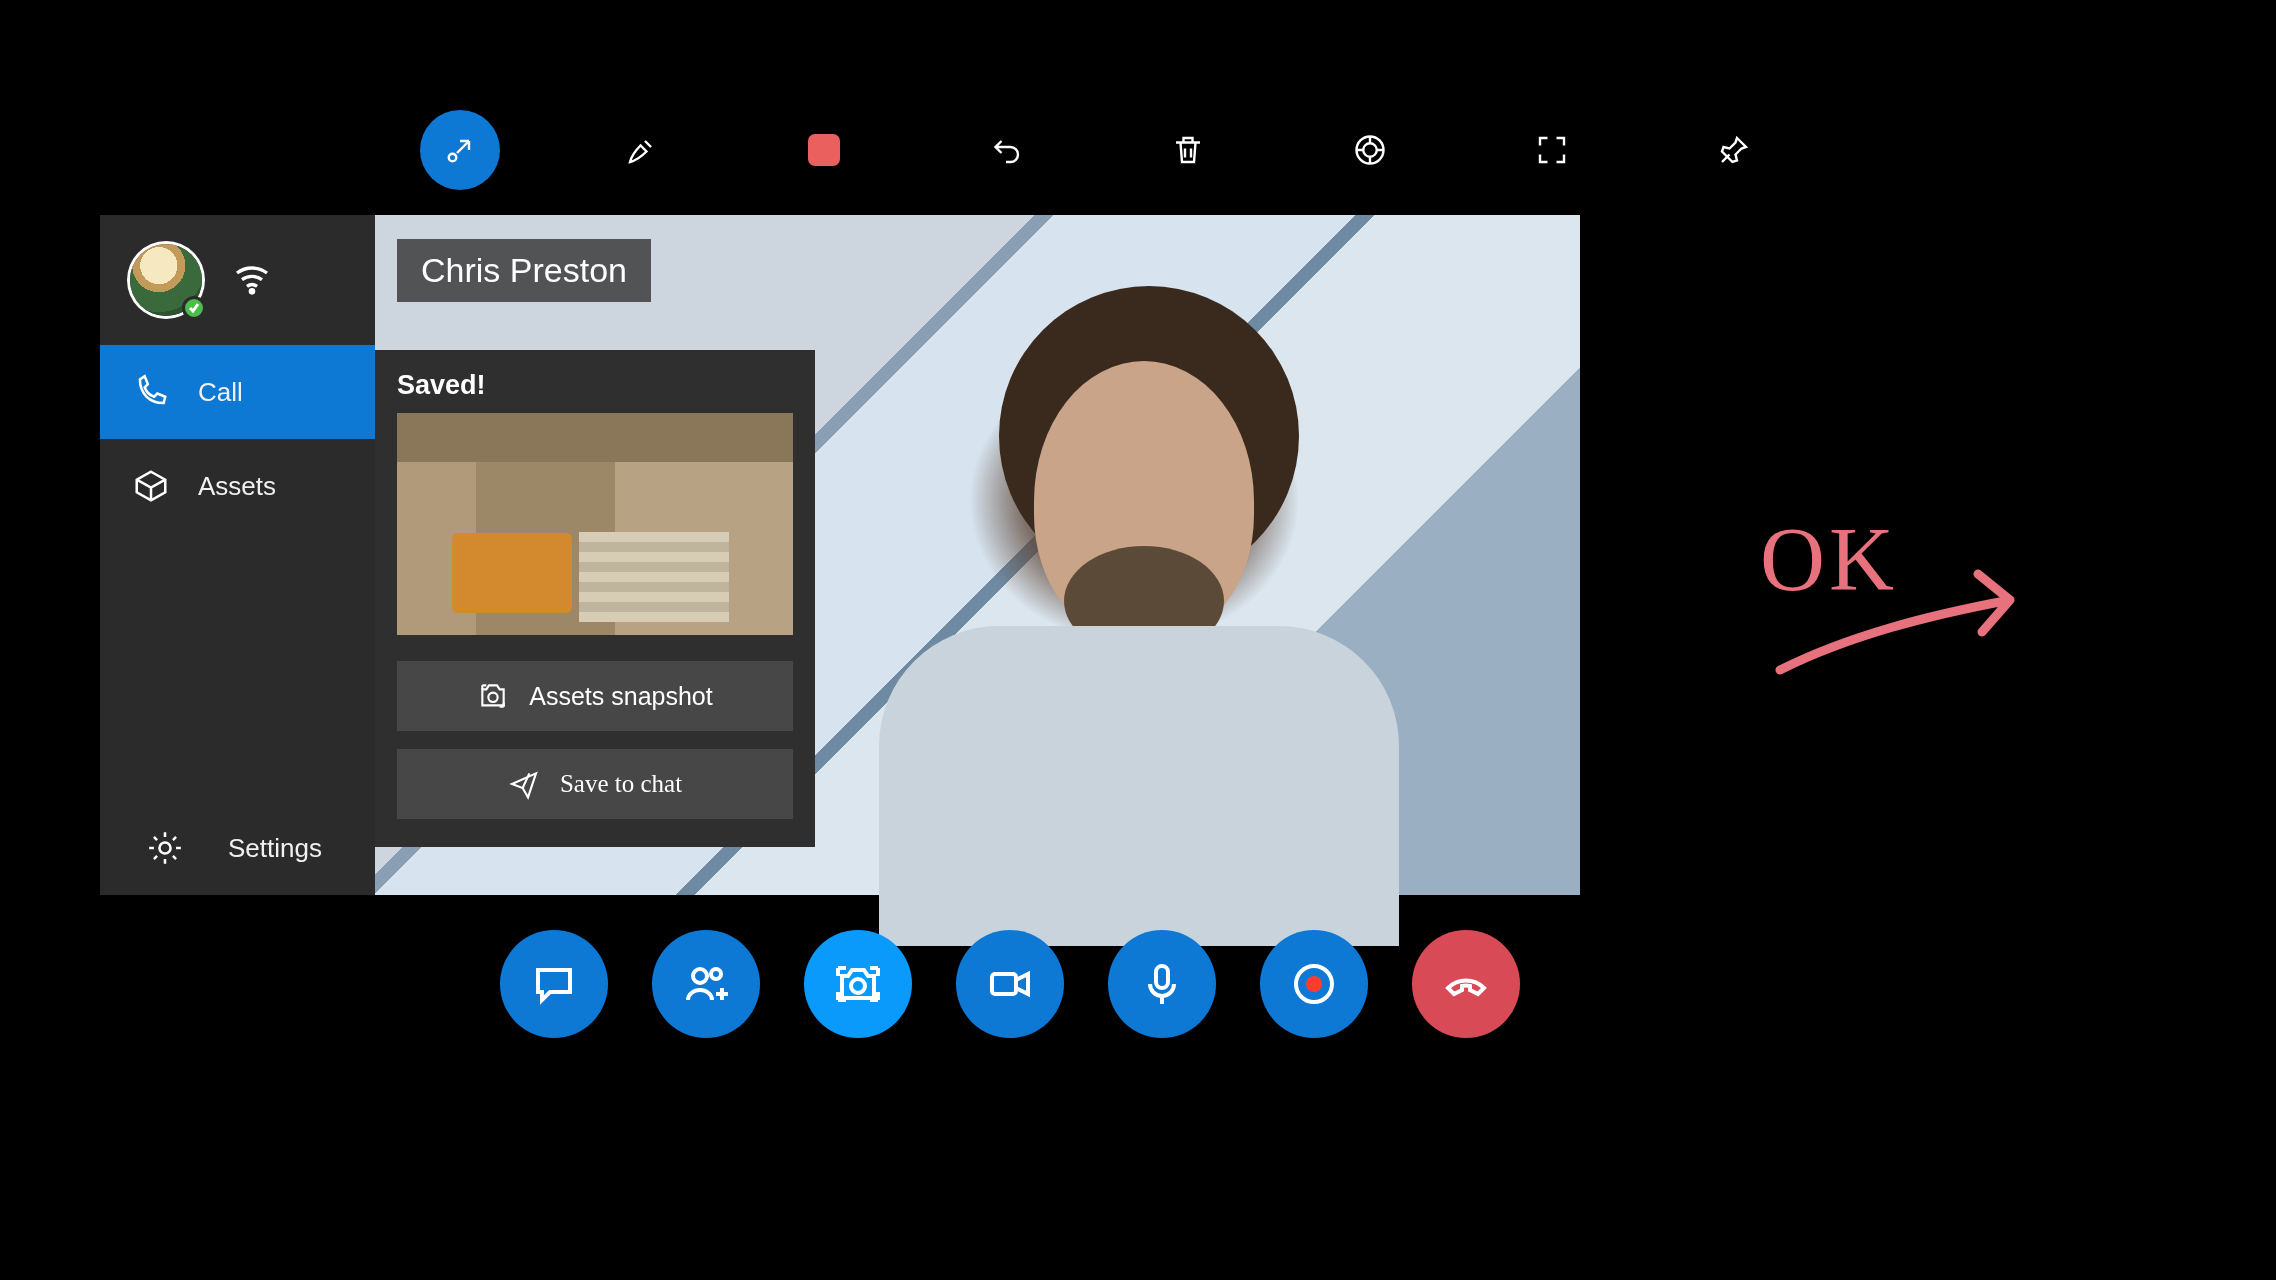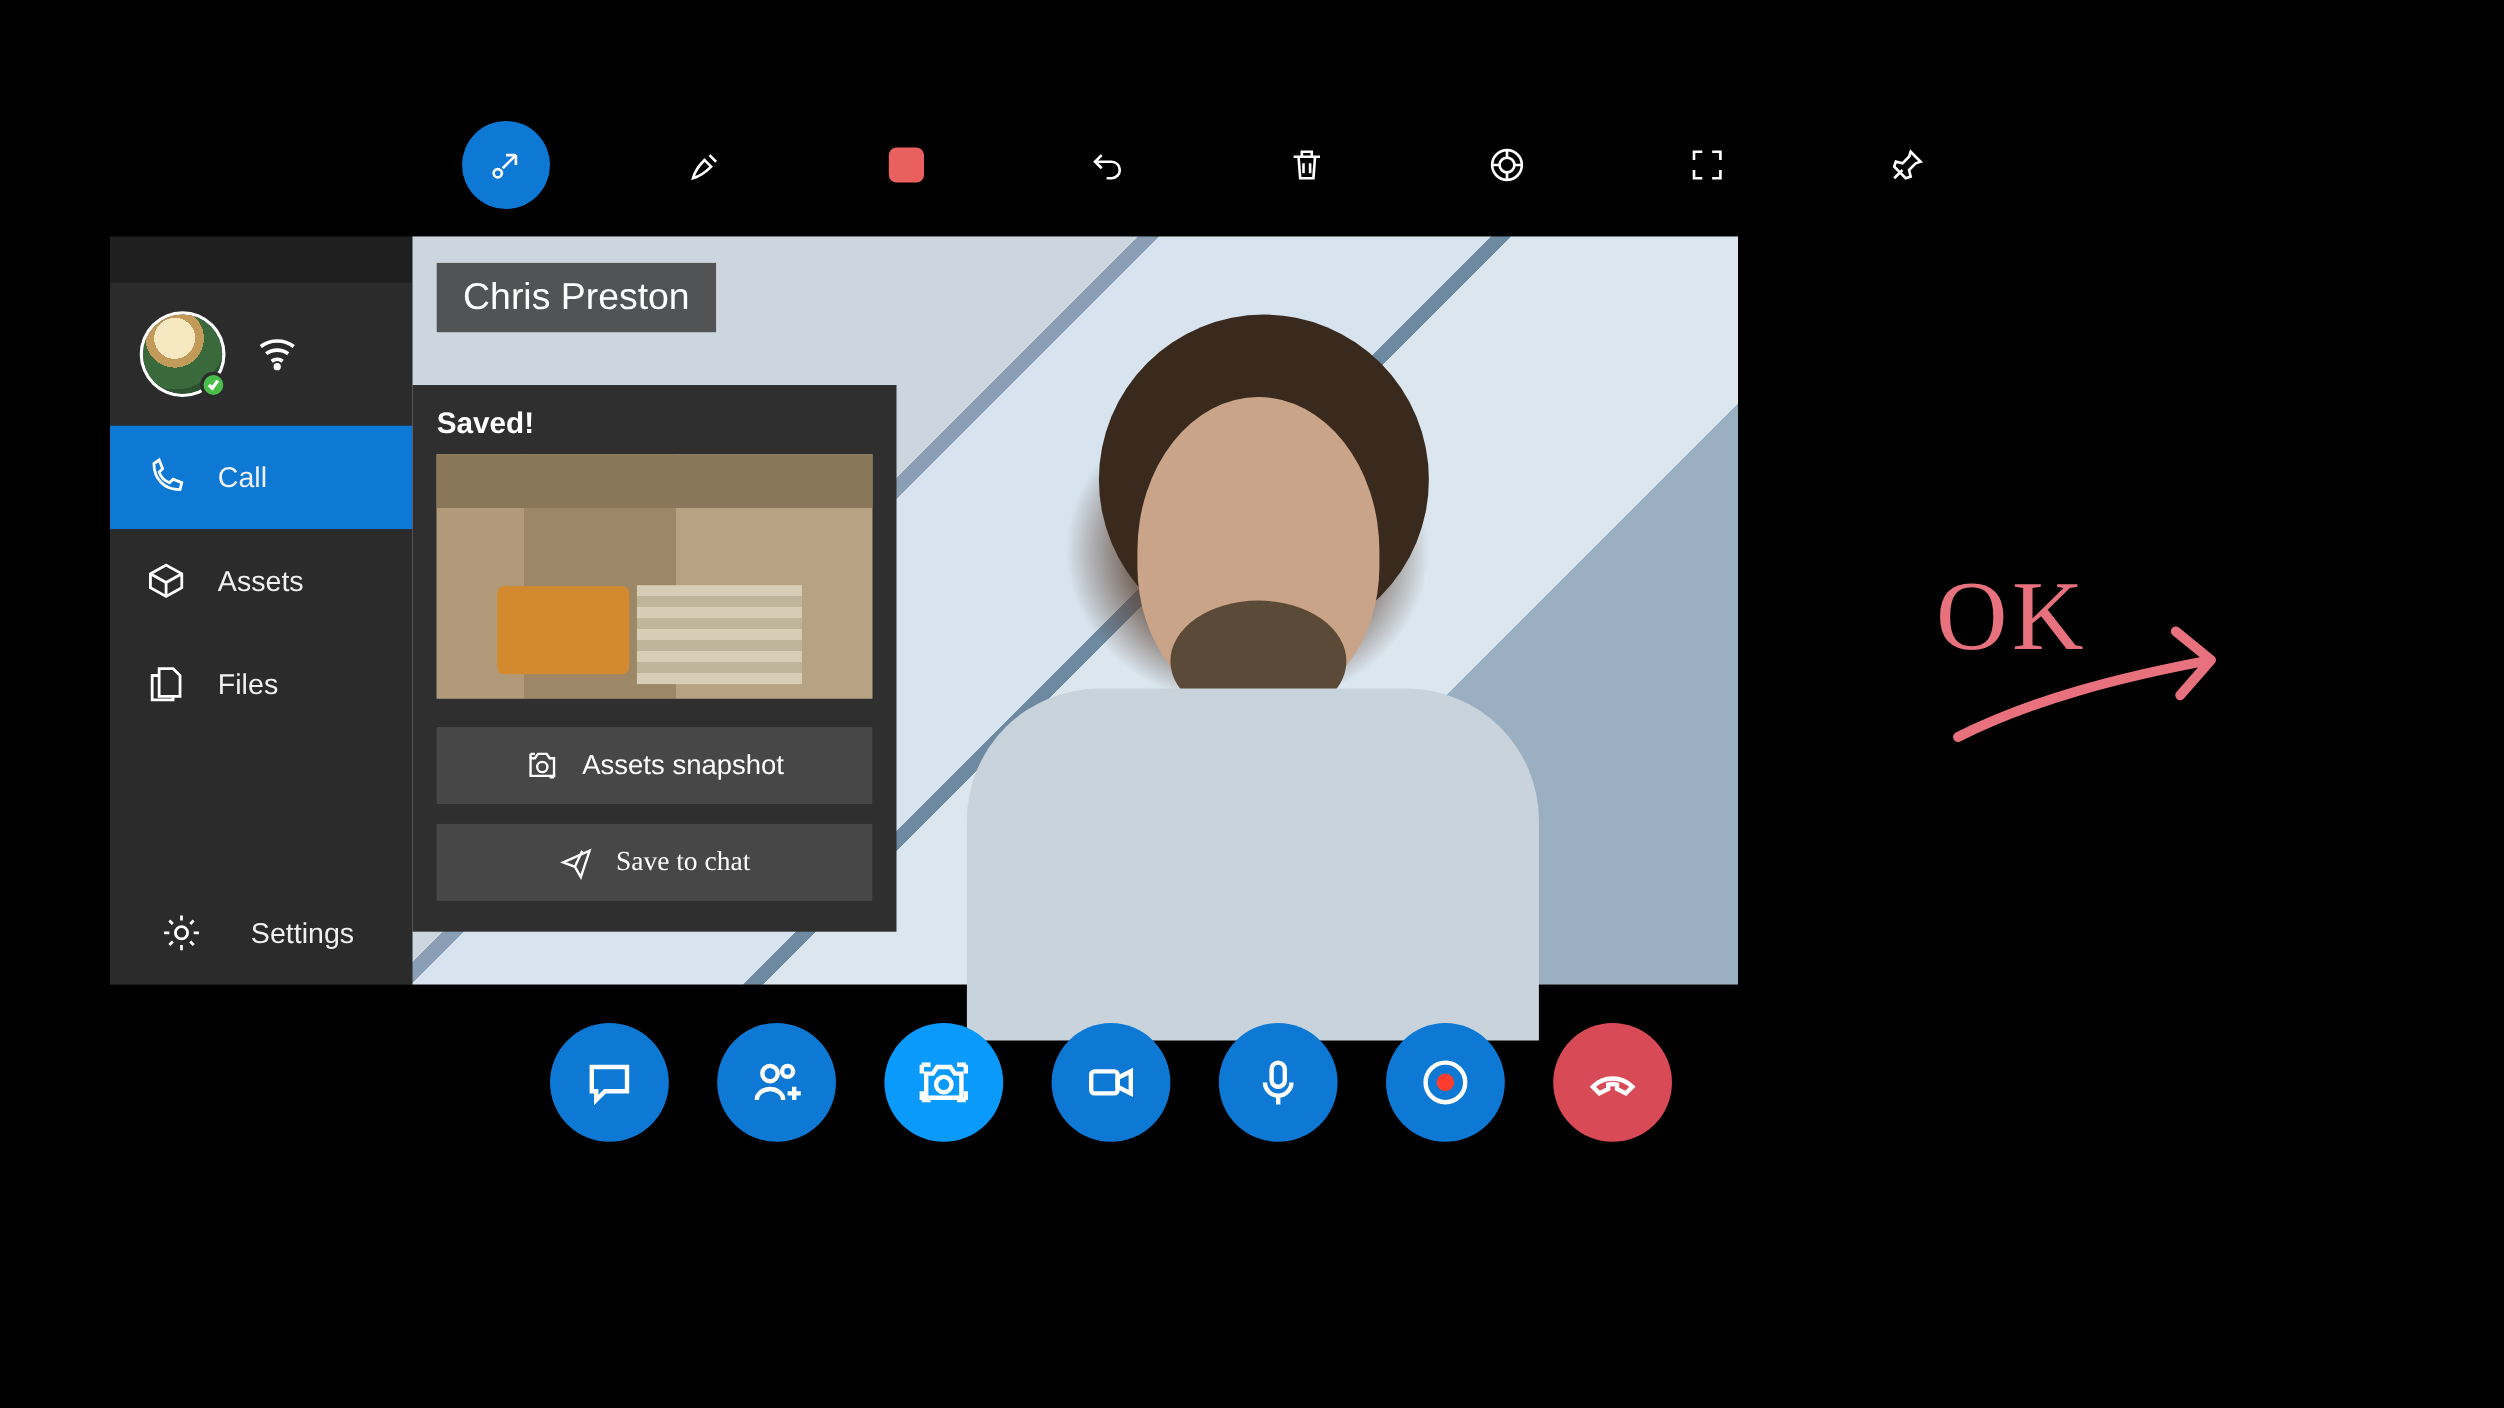--- a/index.html
+++ b/index.html
@@ -55,21 +55,20 @@
     display: flex;
     overflow: visible;
   }
 
   
   .sidebar {
     width: 275px;
     background: #2b2b2b;
     display: flex;
     flex-direction: column;
-    margin-top: 42px;
   }
   .sidebar-top {
     height: 130px;
     display: flex;
     align-items: center;
     gap: 30px;
     padding-left: 30px;
   }
   .avatar {
     width: 72px; height: 72px; border-radius: 50%;
@@ -333,27 +332,20 @@
           </svg>
           <span>Call</span>
         </div>
         <div class="nav-item">
           <svg viewBox="0 0 24 24">
             <path d="M12 3l9 5v8l-9 5-9-5V8z"></path>
               <path d="M3 8l9 5 9-5M12 13v8"></path>
           </svg>
           <span>Assets</span>
         </div>
-        <div class="nav-item">
-          <svg viewBox="0 0 24 24">
-            <path d="M8 3h8l4 4v12H8z"></path>
-              <path d="M8 7H4v14h12v-2"></path>
-          </svg>
-          <span>Files</span>
-        </div>
         <div class="nav-spacer"></div>
         <div class="nav-settings">
           <svg viewBox="0 0 24 24">
             <circle cx="12" cy="12" r="3.5"></circle>
             <path d="M12 2v3M12 19v3M2 12h3M19 12h3M5 5l2 2M17 17l2 2M19 5l-2 2M7 17l-2 2"></path>
           </svg>
           <span>Settings</span>
         </div>
       </div>
     </div>

